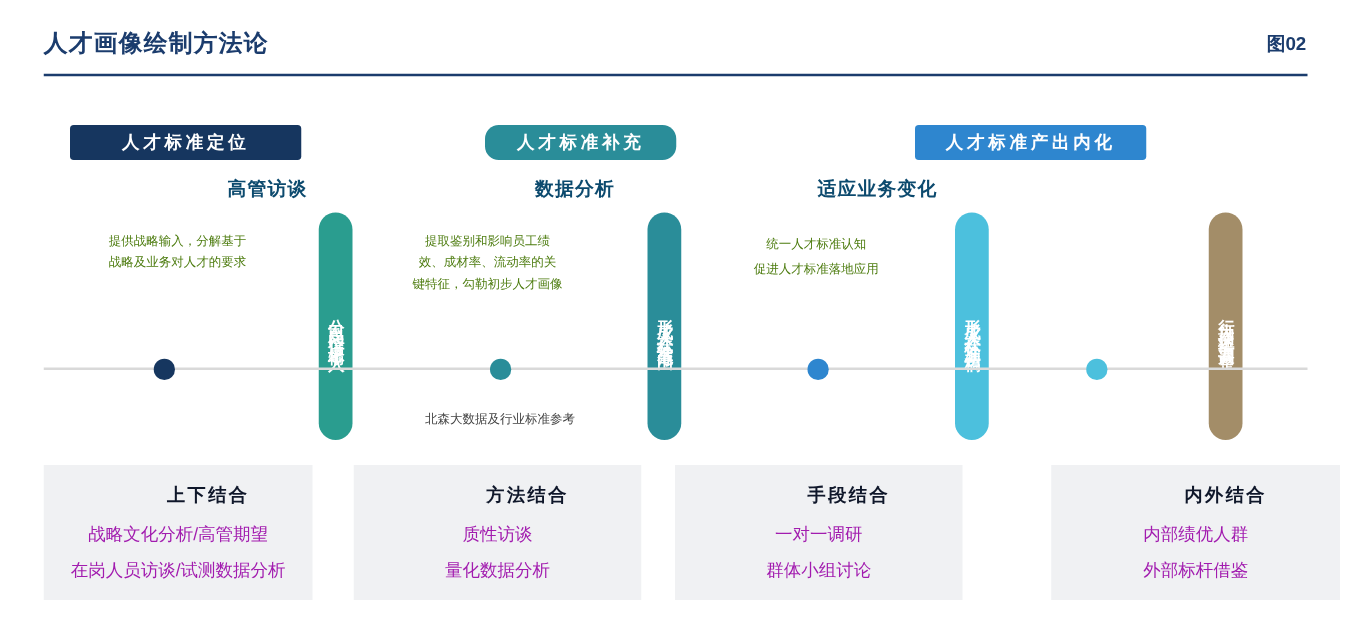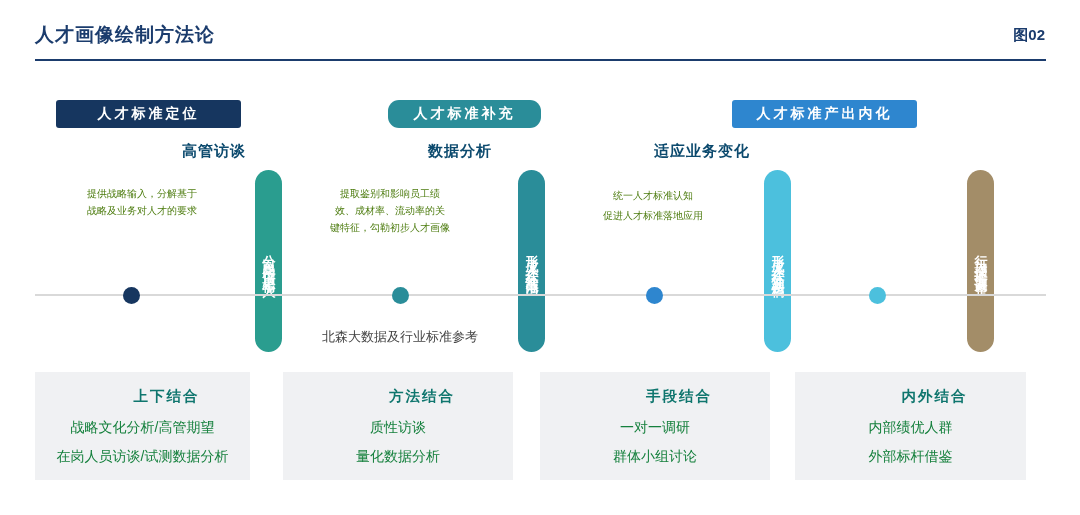--- a/index.html
+++ b/index.html
@@ -118,48 +118,48 @@
   .dot-2 { left: 392px; background: #2a8d99; }
   .dot-3 { left: 646px; background: #2e86cf; }
   .dot-4 { left: 869px; background: #4cc0dd; }
 
   
   .timeline-note {
     position: absolute;
     left: 288px; top: 328px;
     width: 224px;
     text-align: center;
-    font-size: 13px;
+    font-size: 10px;
     color: #444;
   }
 
   
   .bottom-box {
     position: absolute;
     top: 372px; height: 108px;
     background: #f0f1f3;
     text-align: center;
     padding-top: 15px;
   }
   .box-1 { left: 35px;  width: 215px; }
   .box-2 { left: 283px; width: 230px; }
   .box-3 { left: 540px; width: 230px; }
-  .box-4 { left: 795px; width: 231px; }
+  .box-4 { left: 841px; width: 231px; }
   .box-title {
     font-size: 14.5px;
     font-weight: bold;
-    color: #0f766e;
+    color: #0f172a;
     letter-spacing: 2px;
     margin-bottom: 7px;
     padding-left: 48px;
   }
   .box-lines {
     font-size: 14px;
     line-height: 2.05;
-    color: #15803d;
+    color: #a21caf;
     white-space: pre-line;
   }
 </style>
 </head>
 <body>
 
 <div class="page">
 
   <div class="page-title">人才画像绘制方法论</div>
   <div class="figure-label">图02</div>

